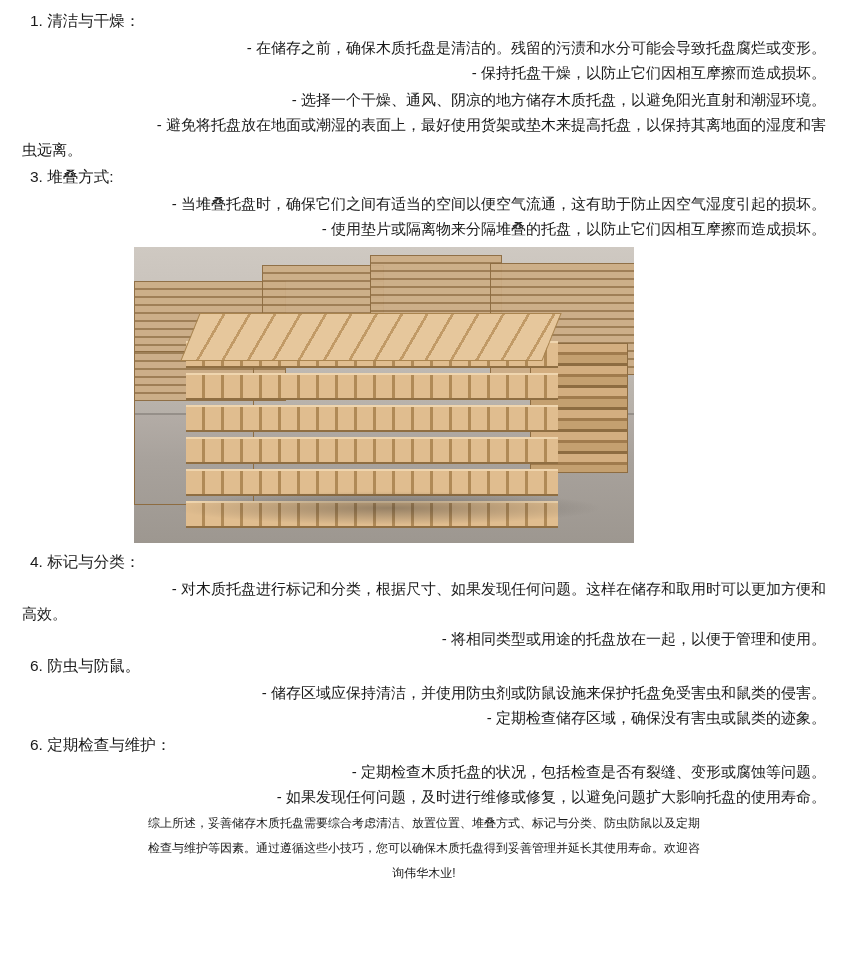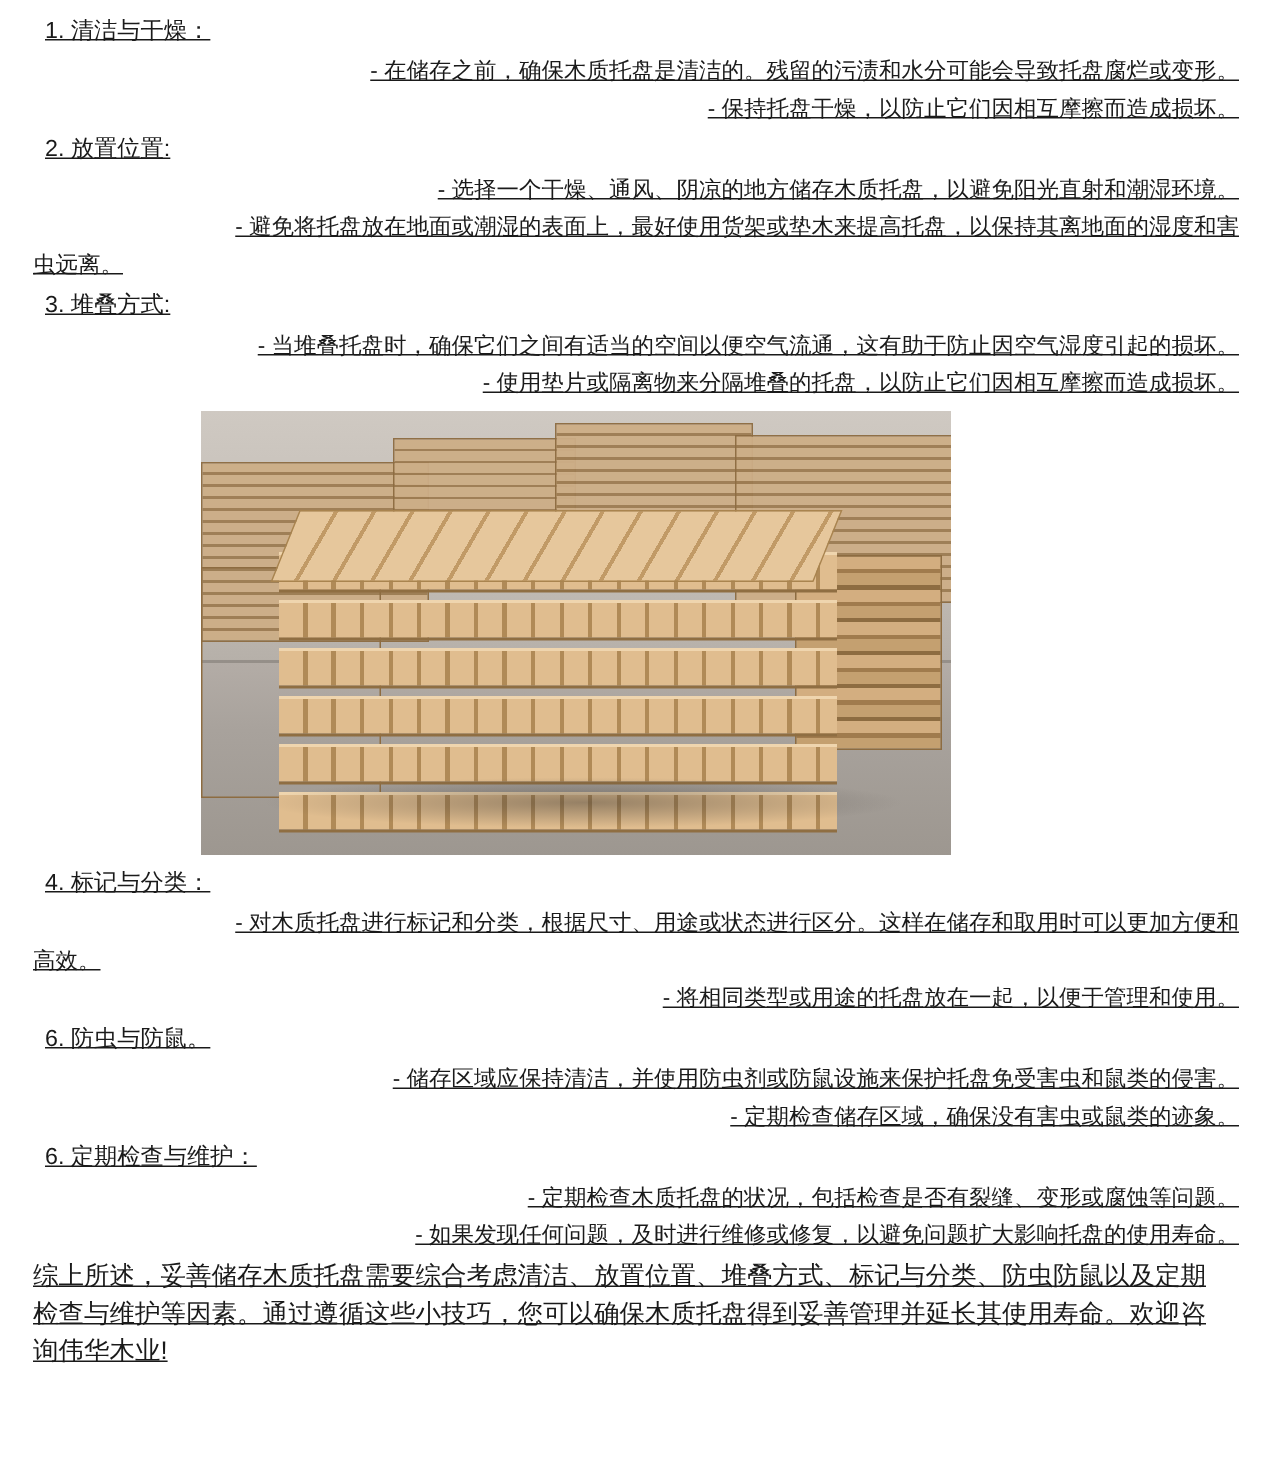--- a/index.html
+++ b/index.html
@@ -13,21 +13,20 @@
     font-family: "Liberation Sans", "DejaVu Sans", sans-serif;
     color: #1a1a1a;
     overflow: hidden;
   }
   .page {
     width: 844px;
     height: 842px;
     box-sizing: border-box;
     padding: 8px 18px 0 22px;
     position: relative;
-    text-decoration: underline;
   }
   .section {
     margin: 0 0 2px 0;
   }
   .sec-title {
     font-size: 15.5px;
     line-height: 26px;
     margin: 0 0 1px 0;
     padding-left: 8px;
     white-space: nowrap;
@@ -162,42 +161,42 @@
     top: 60px;
     background-image: repeating-linear-gradient(
       180deg,
       #cdae87 0px, #cdae87 6px,
       #9d7c52 6px, #9d7c52 8px
     );
     border: 1px solid #8d6c41;
     opacity: 0.95;
   }
   .closing {
-    font-size: 17px;
+    font-size: 12px;
     line-height: 25px;
     margin: 2px 0 0 0;
     padding-left: 0px;
+    text-align: center;
   }
   .closing p {
     margin: 0;
   }
 </style>
 </head>
 <body>
 
 <div class="page">
 
   <div class="section">
     <div class="sec-title">1. 清洁与干燥：</div>
     <div class="bullet">- 在储存之前，确保木质托盘是清洁的。残留的污渍和水分可能会导致托盘腐烂或变形。</div>
     <div class="bullet">- 保持托盘干燥，以防止它们因相互摩擦而造成损坏。</div>
   </div>
 
   <div class="section">
-    <div class="sec-title">2. 放置位置:</div>
     <div class="bullet">- 选择一个干燥、通风、阴凉的地方储存木质托盘，以避免阳光直射和潮湿环境。</div>
     <div class="bullet">- 避免将托盘放在地面或潮湿的表面上，最好使用货架或垫木来提高托盘，以保持其离地面的湿度和害</div>
     <div class="hang">
         <span class="cont">虫远离。</span>
       </div>
   </div>
 
   <div class="section">
     <div class="sec-title">3. 堆叠方式:</div>
     <div class="bullet">- 当堆叠托盘时，确保它们之间有适当的空间以便空气流通，这有助于防止因空气湿度引起的损坏。</div>
@@ -228,21 +227,21 @@
         <div class="layer" style="top:168px;"></div>
       </div>
 
       <div class="topdeck" style="left:56px; top:66px; width:360px; height:46px;"></div>
       <div class="shadow"></div>
     </div>
   </div>
 
   <div class="section">
     <div class="sec-title">4. 标记与分类：</div>
-    <div class="bullet">- 对木质托盘进行标记和分类，根据尺寸、用途或状态进行区分。这样在储存和取用时可以更加方便和</div>
+    <div class="bullet">- 对木质托盘进行标记和分类，根据尺寸、如果发现任何问题。这样在储存和取用时可以更加方便和</div>
     <div class="hang">
         <span class="cont">高效。</span>
       </div>
     <div class="bullet">- 将相同类型或用途的托盘放在一起，以便于管理和使用。</div>
   </div>
 
   <div class="section">
     <div class="sec-title">6. 防虫与防鼠。</div>
     <div class="bullet">- 储存区域应保持清洁，并使用防虫剂或防鼠设施来保护托盘免受害虫和鼠类的侵害。</div>
     <div class="bullet">- 定期检查储存区域，确保没有害虫或鼠类的迹象。</div>

